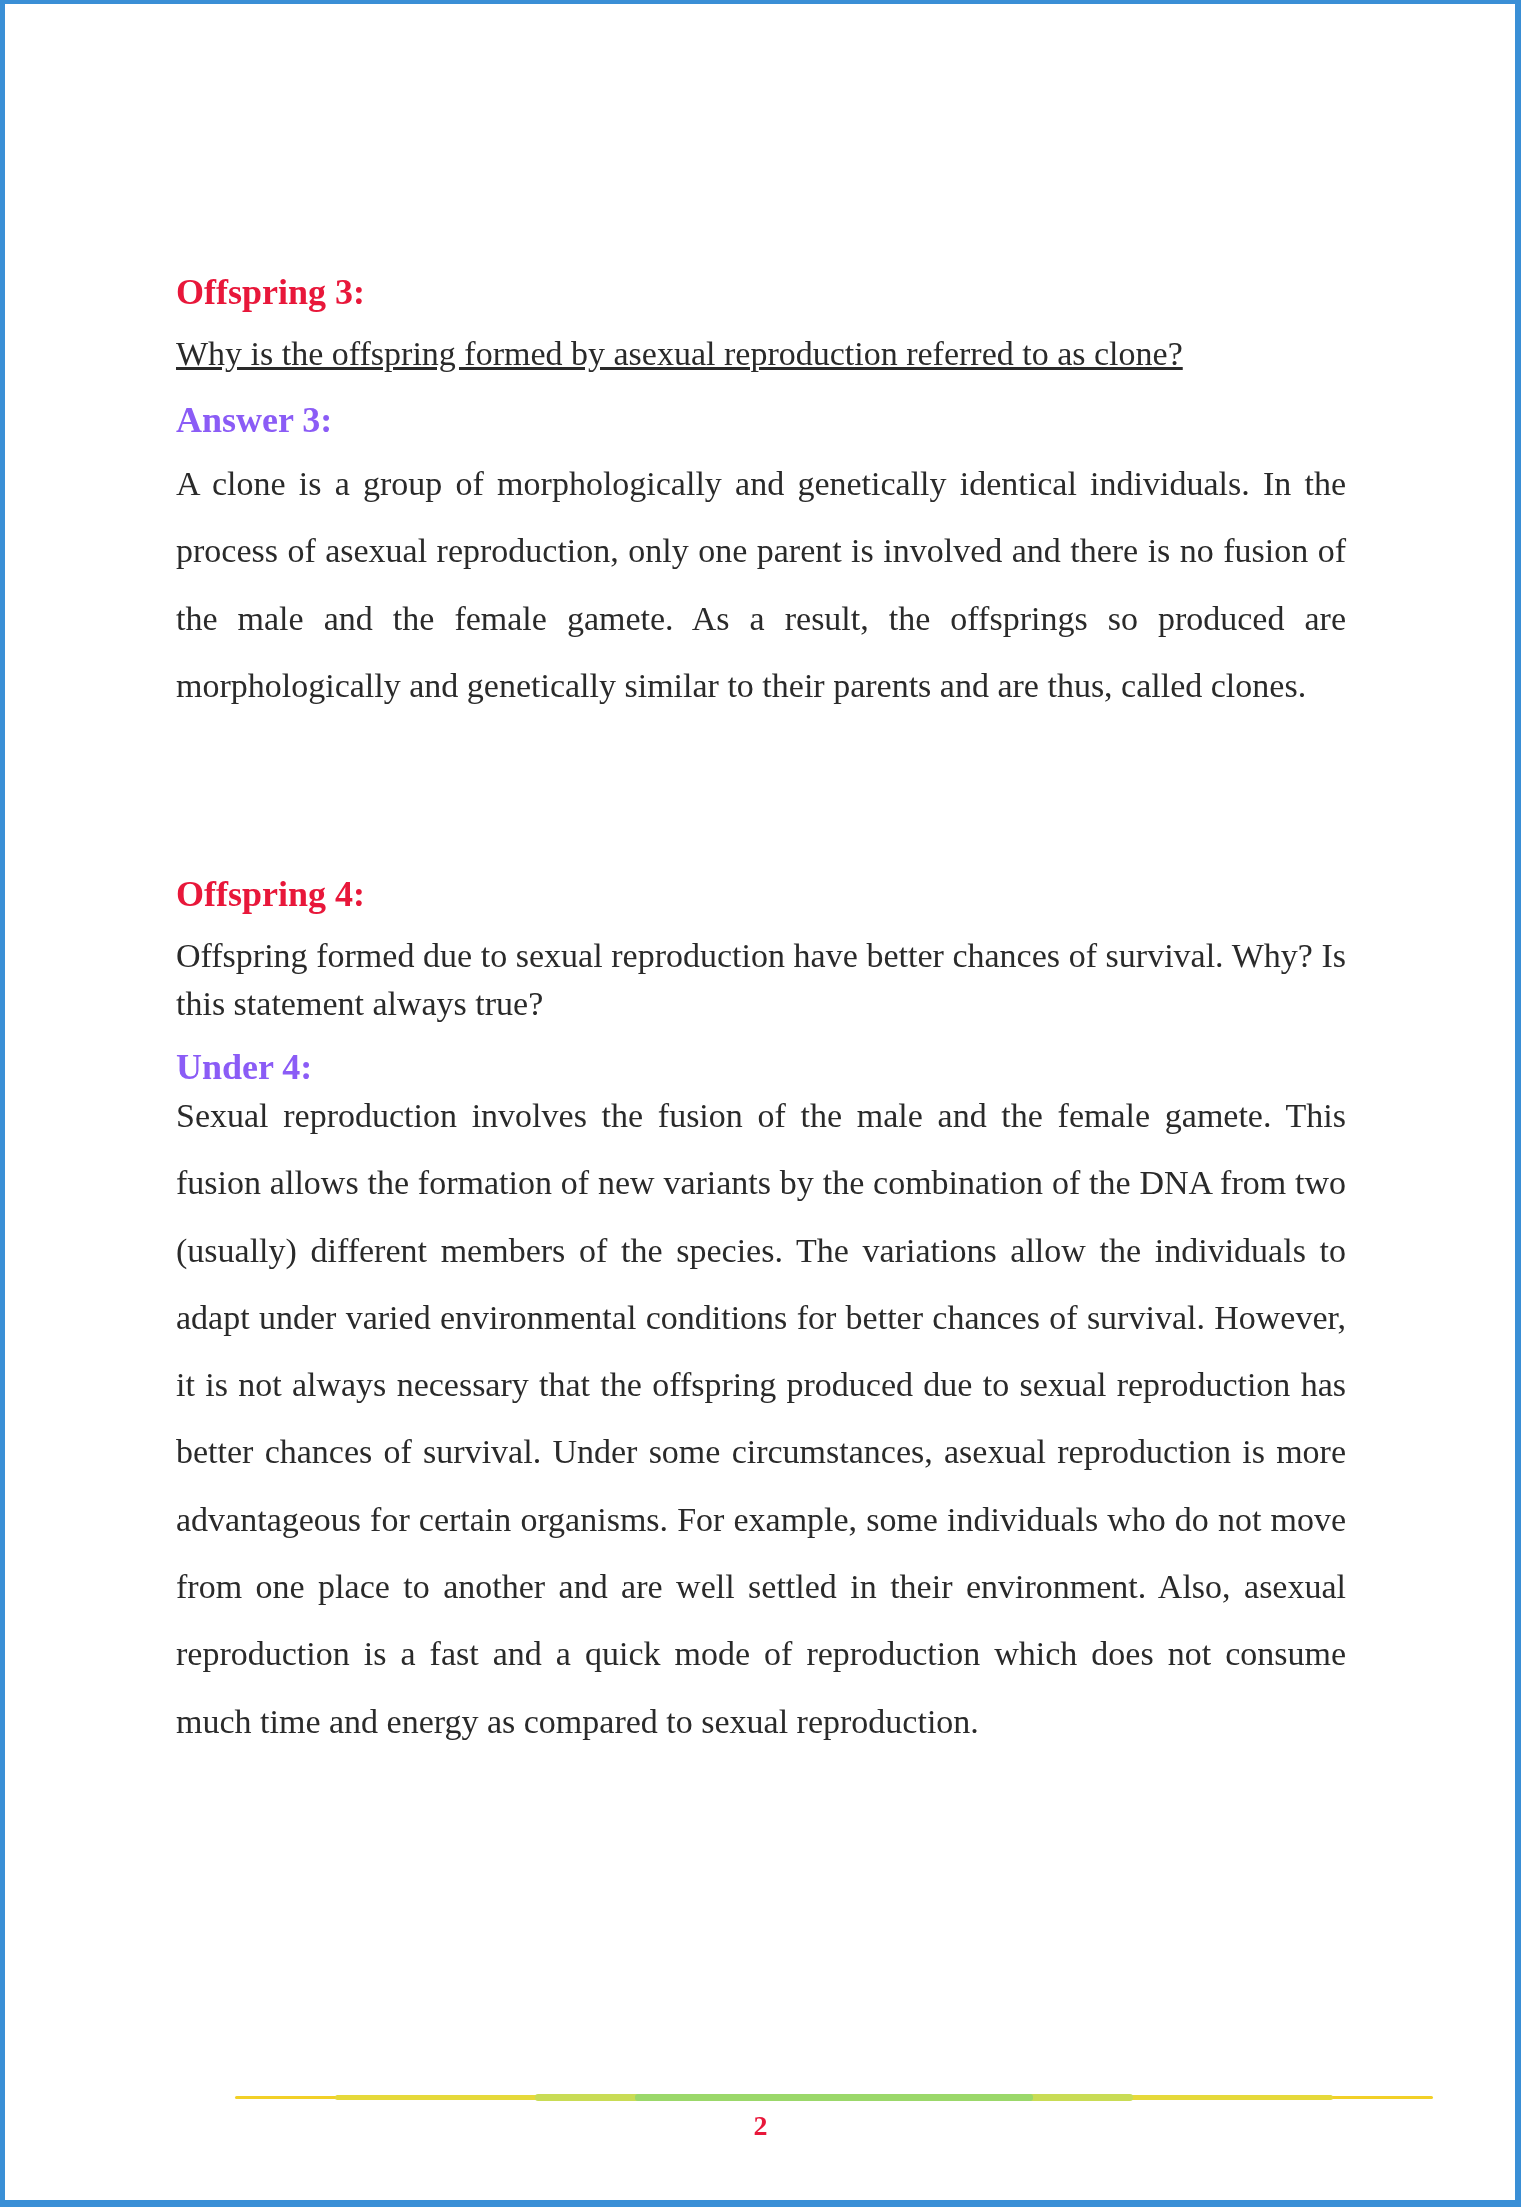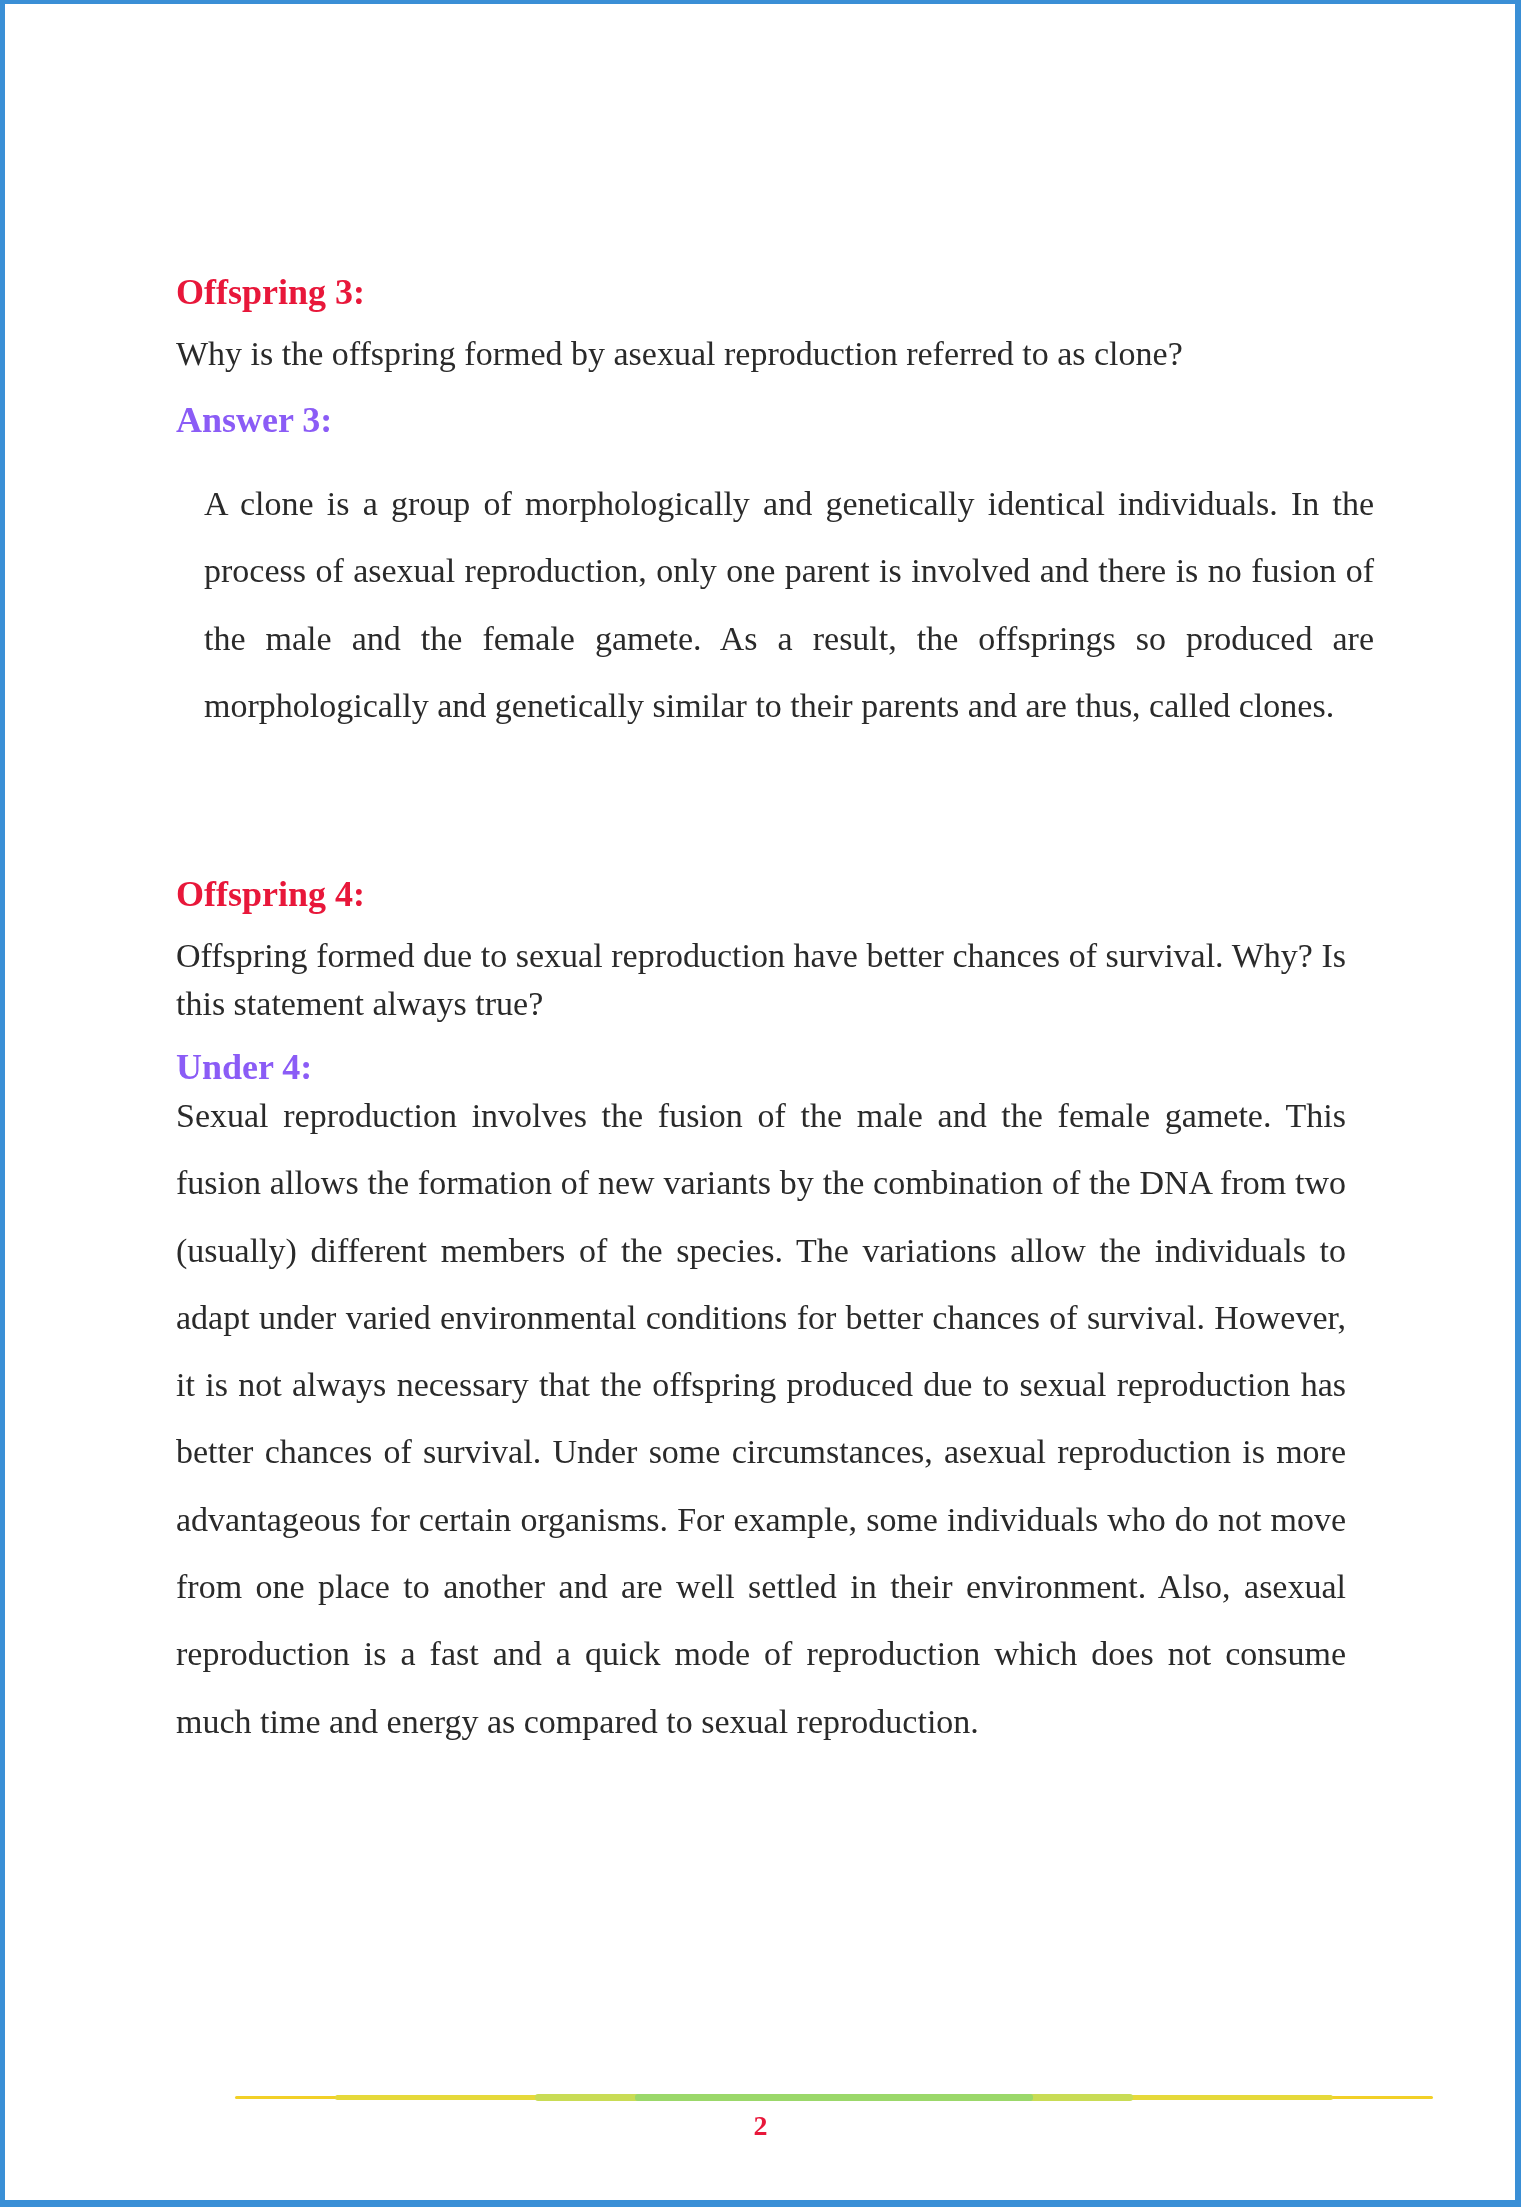--- a/index.html
+++ b/index.html
@@ -48,23 +48,23 @@
       margin: 0;
       text-align: justify;
     }
     .a-text {
       font-size: 34px;
       line-height: 67.3px;
       margin: 0;
       text-align: justify;
     }
     #q3-heading { position: absolute; top: 0; }
-    #q3-text    { position: absolute; top: 60px; width: 1170px; text-align: left; }
+    #q3-text    { position: absolute; top: 60px; width: 1170px; text-align: left; text-decoration: underline; }
     #a3-heading { position: absolute; top: 128px; }
-    #a3-text    { position: absolute; top: 200px; width: 1170px; margin-left: 28px; }
+    #a3-text    { position: absolute; top: 180px; width: 1170px; }
 
     #q4-heading { position: absolute; top: 602px; }
     #q4-text    { position: absolute; top: 662px; width: 1170px; }
     #a4-heading { position: absolute; top: 775px; }
     #a4-text    { position: absolute; top: 812px; width: 1170px; }
 
     .footer-rule {
       position: absolute;
       left: 235px;
       top: 2094px;

